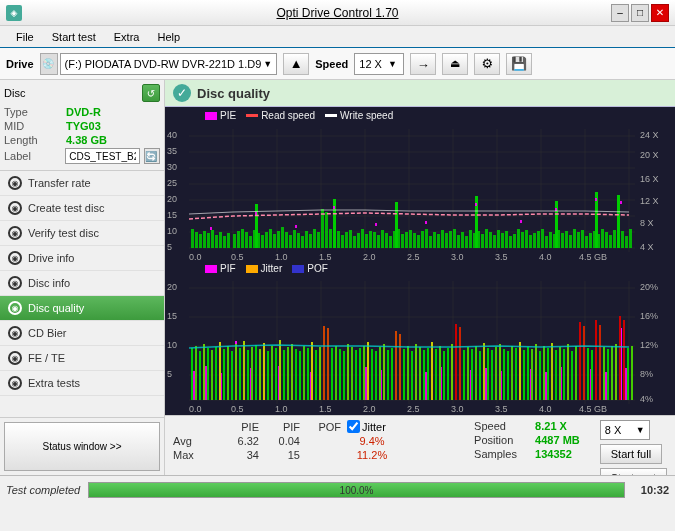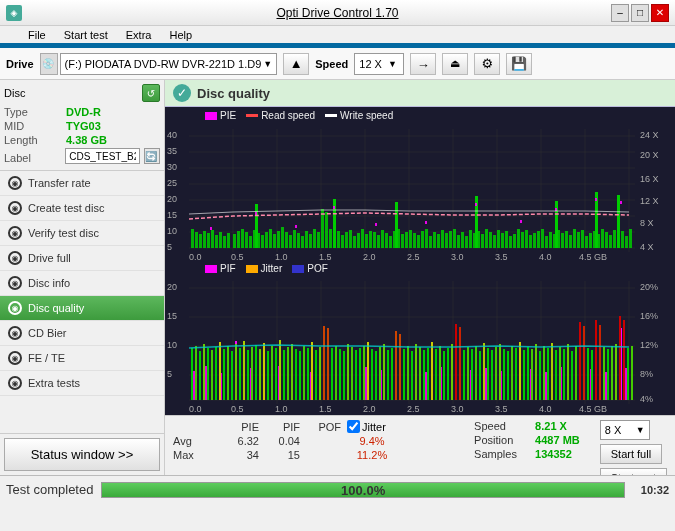--- a/index.html
+++ b/index.html
@@ -61,24 +61,24 @@
       display: flex;
       align-items: center;
       justify-content: center;
       color: white;
       font-size: 9px;
     }
 
     
     .menu-bar {
       background: #f0f0f0;
-      border-bottom: 5px solid #0369a1;
-      display: flex;
-      align-items: center;
-      padding: 2px 20px;
+      border-bottom: 1px solid #0369a1;
+      display: flex;
+      align-items: center;
+      padding: 2px 8px;
       height: 22px;
       gap: 2px;
     }
     .menu-item {
       padding: 2px 8px;
       cursor: pointer;
       border-radius: 2px;
       font-size: 11px;
     }
 
@@ -173,21 +173,21 @@
       border-radius: 2px;
       display: flex;
       align-items: center;
       justify-content: center;
       color: white;
       font-size: 10px;
       cursor: pointer;
     }
     .disc-row {
       display: flex;
-      align-items: flex-end;
+      align-items: center;
       margin-bottom: 2px;
       gap: 4px;
     }
     .disc-key {
       color: #555;
       width: 58px;
       font-size: 11px;
     }
     .disc-val {
       color: #00aa00;
@@ -243,45 +243,45 @@
       border: 2px solid currentColor;
       display: flex;
       align-items: center;
       justify-content: center;
       font-size: 8px;
       flex-shrink: 0;
     }
     .status-window-btn {
       background: linear-gradient(to bottom, #fff, #e0e0e0);
       border: 1px solid #aaa;
-      padding: 8px 8px;
-      font-size: 13px;
+      padding: 18px 8px;
+      font-size: 10px;
       cursor: pointer;
       white-space: nowrap;
     }
     .progress-bar-container {
       flex: 1;
       height: 16px;
       border: 1px solid #999;
       background: #ddd;
       position: relative;
     }
     .progress-bar-fill {
       position: absolute;
       left: 0; top: 0; bottom: 0;
       background: linear-gradient(to bottom, #5dcc5d, #3aaa3a);
     }
     .progress-text {
       position: absolute;
       left: 50%;
       top: 50%;
       transform: translate(-50%, -50%);
-      font-size: 13px;
+      font-size: 10px;
       color: #333;
-      font-weight: bold;
+      font-weight: normal;
     }
     .status-time {
       font-size: 11px;
       font-weight: bold;
       color: #333;
       white-space: nowrap;
       margin-left: 8px;
     }
 
     
@@ -406,23 +406,24 @@
     .bottom-bar {
       border-top: 1px solid #bbb;
       background: #f0f0f0;
       height: 28px;
       display: flex;
       align-items: center;
       padding: 0 6px;
       gap: 8px;
     }
     .test-status-text {
-      font-size: 13px;
+      font-size: 11px;
       color: #333;
       white-space: nowrap;
+      font-style: italic;
     }
   </style>
 </head>
 <body>
 
 <div class="title-bar">
   <div class="title-bar-left">
     <div class="title-icon">◈</div>
   </div>
   <span class="title-bar-title">Opti Drive Control 1.70</span>
@@ -496,21 +497,21 @@
       <div class="nav-item">
         <div class="nav-icon">◉</div>
         <span>Create test disc</span>
       </div>
       <div class="nav-item">
         <div class="nav-icon">◉</div>
         <span>Verify test disc</span>
       </div>
       <div class="nav-item">
         <div class="nav-icon">◉</div>
-        <span>Drive full</span>
+        <span>Drive info</span>
       </div>
       <div class="nav-item">
         <div class="nav-icon">◉</div>
         <span>Disc info</span>
       </div>
       <div class="nav-item active">
         <div class="nav-icon">◉</div>
         <span>Disc quality</span>
       </div>
       <div class="nav-item">

